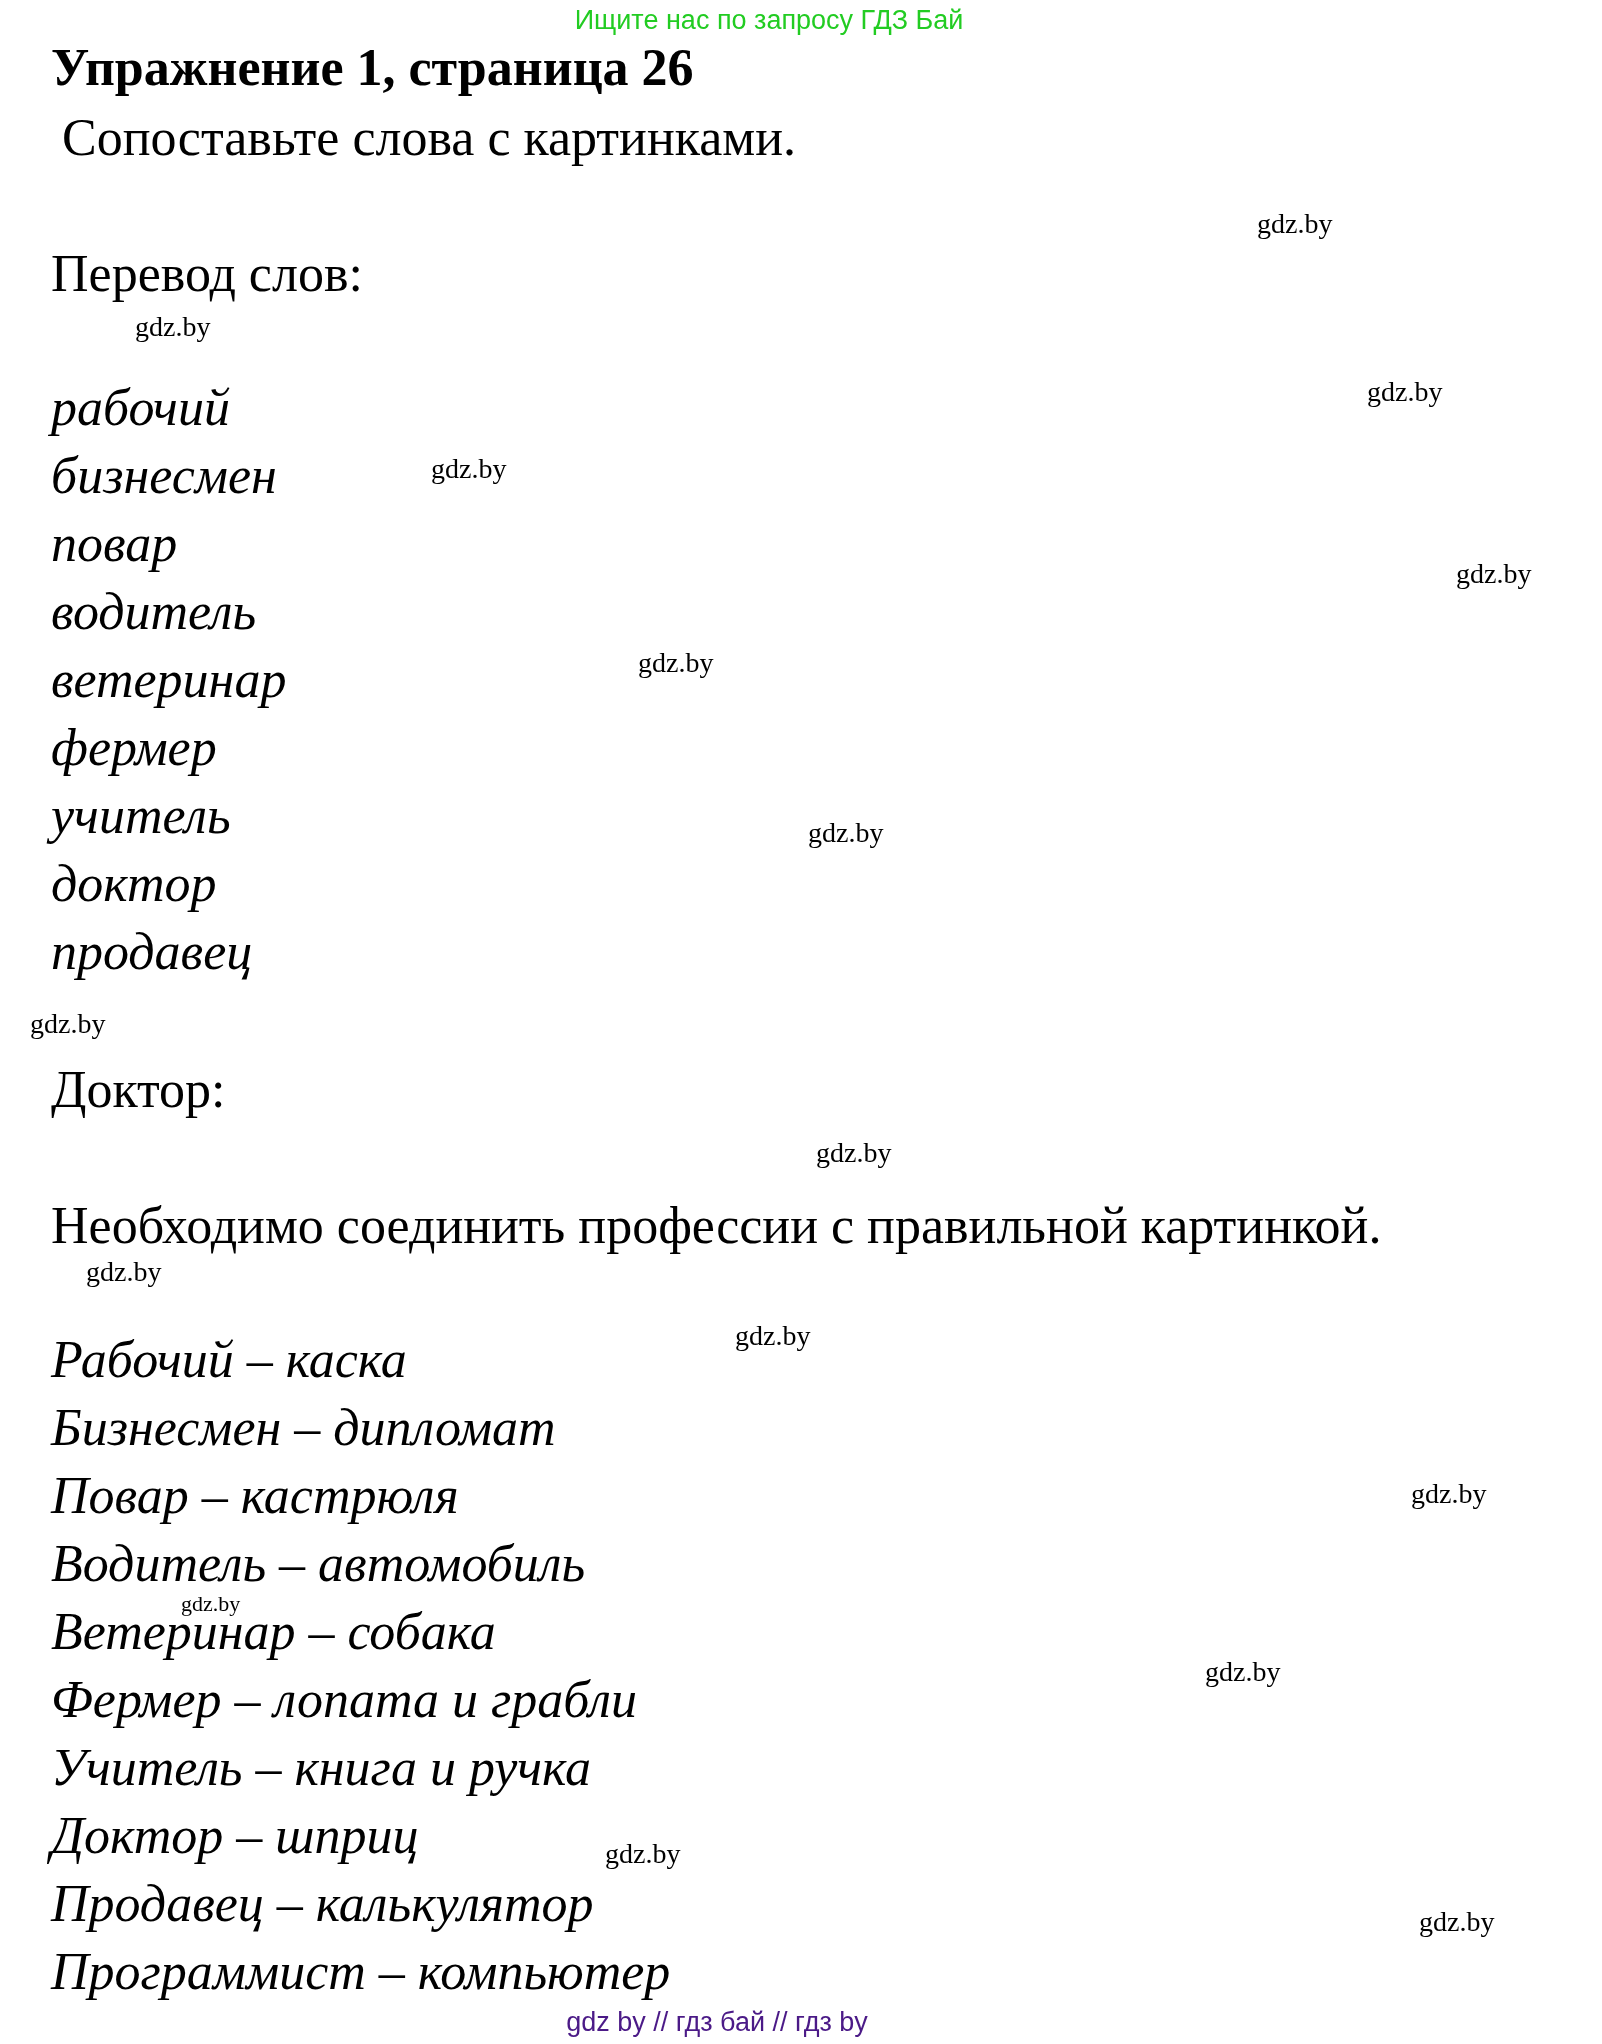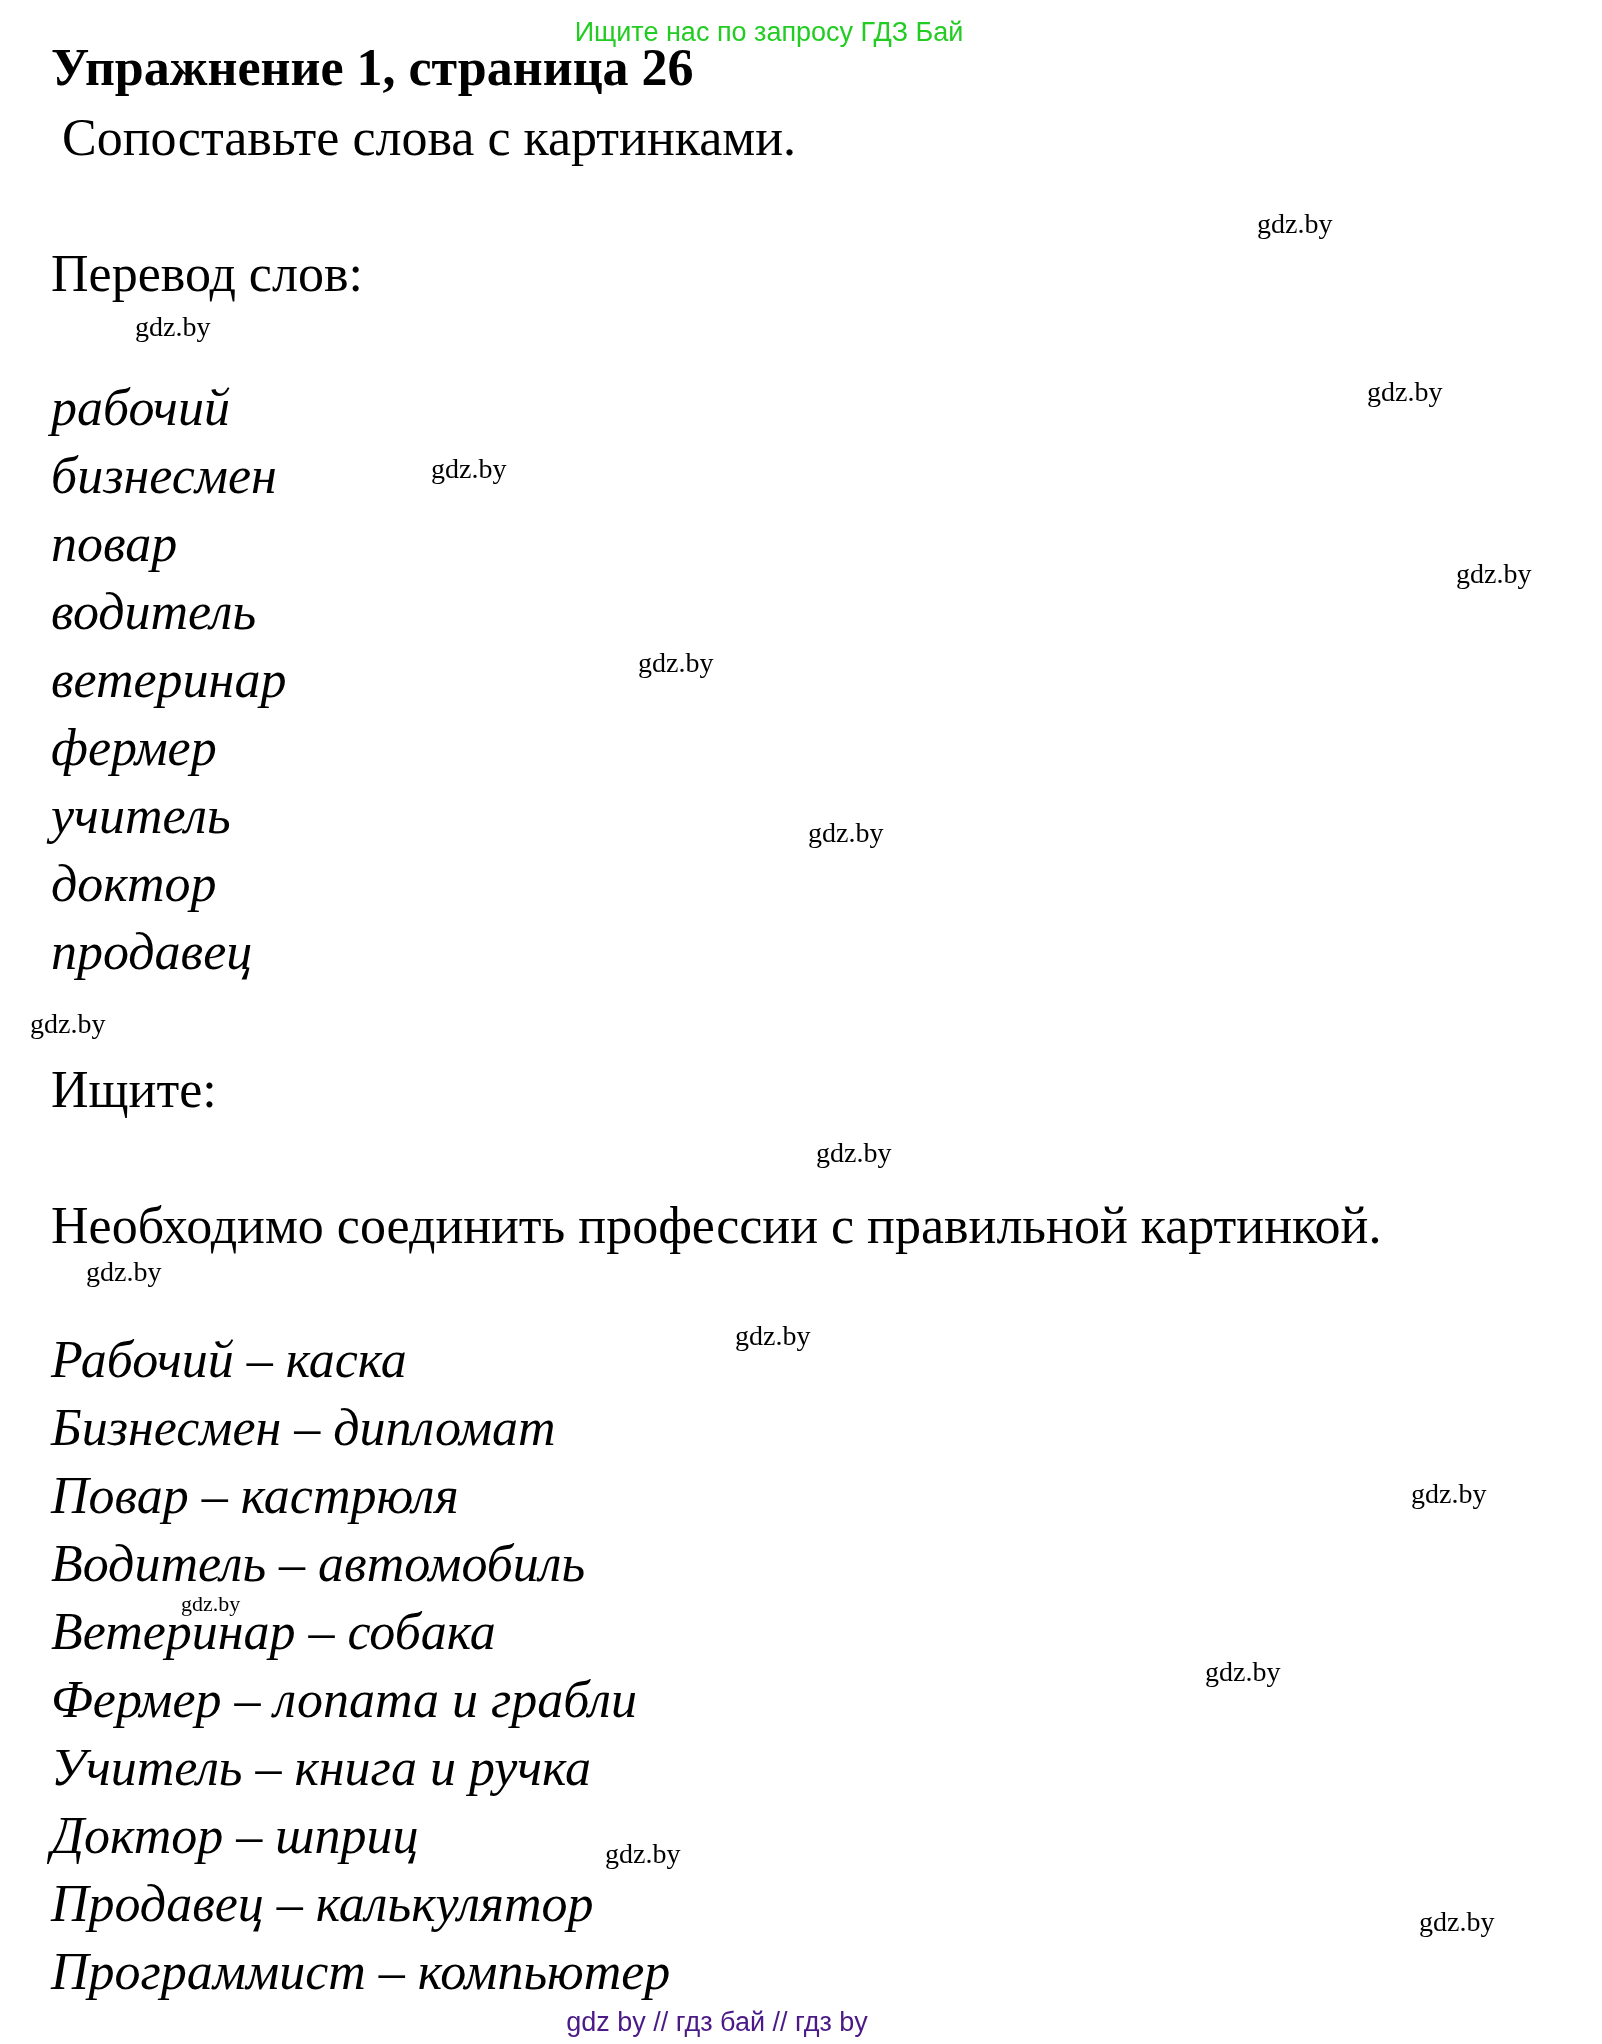--- a/index.html
+++ b/index.html
@@ -1,18 +1,18 @@
 <!DOCTYPE html>
 <html><head>
 <meta charset="utf-8">
 <style>
   html,body{margin:0;padding:0;background:#fff;}
   body{width:1602px;height:2044px;position:relative;overflow:hidden;font-family:"Liberation Serif",serif;color:#000;}
   .abs{position:absolute;white-space:nowrap;}
-  .top-banner{left:0;width:1538px;top:16px;text-align:center;font-family:"Liberation Sans",sans-serif;font-size:27px;color:#22cc22;line-height:32px;}
+  .top-banner{left:0;width:1538px;top:4px;text-align:center;font-family:"Liberation Sans",sans-serif;font-size:27px;color:#22cc22;line-height:32px;}
   .title{left:51px;top:38px;font-size:52px;font-weight:bold;line-height:60px;}
   .subtitle{left:51px;top:108px;font-size:52px;line-height:60px;margin-left:11px;}
   .section{left:51px;font-size:52px;line-height:60px;}
   .word{left:51px;font-size:52px;line-height:60px;font-style:italic;}
   .wm{font-family:Liberation Serif, serif;font-size:28px;color:#000;line-height:32px;}
   .footer{left:0;width:1434px;top:2006px;text-align:center;font-family:"Liberation Sans",sans-serif;font-size:27px;color:#4b1a87;line-height:32px;}
 </style>
 </head>
 <body>
 
@@ -28,21 +28,21 @@
   <div class="abs word" style="top:446px">бизнесмен</div>
   <div class="abs word" style="top:514px">повар</div>
   <div class="abs word" style="top:582px">водитель</div>
   <div class="abs word" style="top:650px">ветеринар</div>
   <div class="abs word" style="top:718px">фермер</div>
   <div class="abs word" style="top:786px">учитель</div>
   <div class="abs word" style="top:854px">доктор</div>
   <div class="abs word" style="top:922px">продавец</div>
 </div>
 
-<div class="abs section" style="top:1060px">Ищите:</div>
+<div class="abs section" style="top:1060px">Доктор:</div>
 <div class="abs section" style="top:1196px">Необходимо соединить профессии с правильной картинкой.</div>
 
 <div>
   <div class="abs word" style="top:1330px">Рабочий – каска</div>
   <div class="abs word" style="top:1398px">Бизнесмен – дипломат</div>
   <div class="abs word" style="top:1466px">Повар – кастрюля</div>
   <div class="abs word" style="top:1534px">Водитель – автомобиль</div>
   <div class="abs word" style="top:1602px">Ветеринар – собака</div>
   <div class="abs word" style="top:1670px">Фермер – лопата и грабли</div>
   <div class="abs word" style="top:1738px">Учитель – книга и ручка</div>

